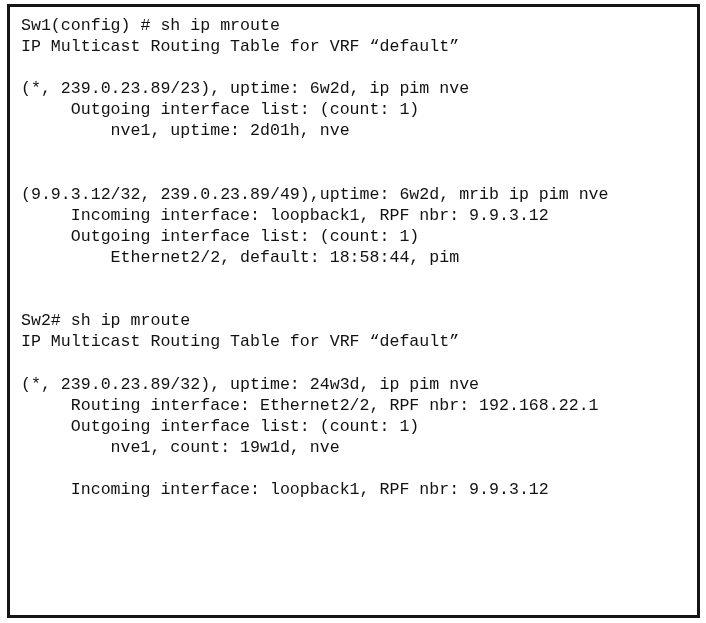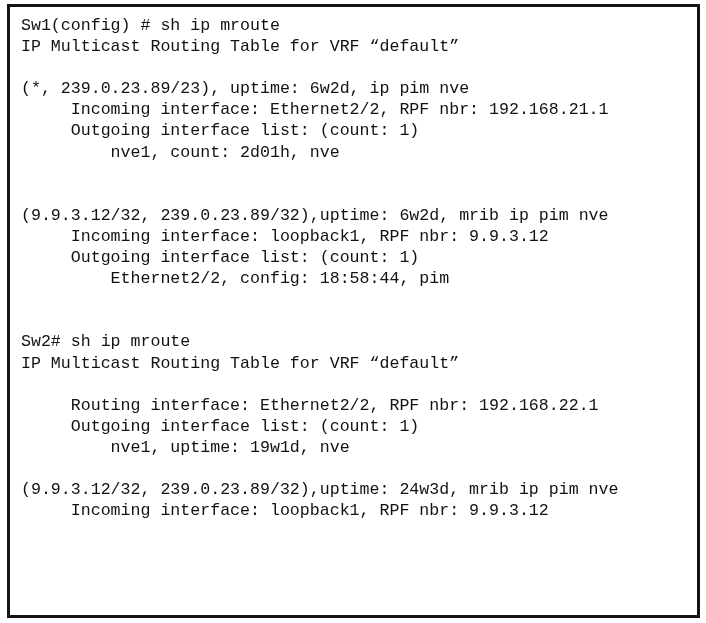--- a/index.html
+++ b/index.html
@@ -52,35 +52,34 @@
 </head>
 <body>
 
 <div id="screenshot">
   <div class="terminal-frame">
     <div class="terminal-body" id="terminal-body">
         <span class="line">Sw1(config) # sh ip mroute</span>
         <span class="line">IP Multicast Routing Table for VRF “default”</span>
         <span class="line blank">&nbsp;</span>
         <span class="line">(*, 239.0.23.89/23), uptime: 6w2d, ip pim nve</span>
-        <span class="line">     Incoming interface: Ethernet2/2, RPF nbr: 192.168.21.1</span>
         <span class="line">     Outgoing interface list: (count: 1)</span>
-        <span class="line">         nve1, count: 2d01h, nve</span>
+        <span class="line">         nve1, uptime: 2d01h, nve</span>
         <span class="line blank">&nbsp;</span>
         <span class="line blank">&nbsp;</span>
-        <span class="line">(9.9.3.12/32, 239.0.23.89/32),uptime: 6w2d, mrib ip pim nve</span>
+        <span class="line">(9.9.3.12/32, 239.0.23.89/49),uptime: 6w2d, mrib ip pim nve</span>
         <span class="line">     Incoming interface: loopback1, RPF nbr: 9.9.3.12</span>
         <span class="line">     Outgoing interface list: (count: 1)</span>
-        <span class="line">         Ethernet2/2, config: 18:58:44, pim</span>
+        <span class="line">         Ethernet2/2, default: 18:58:44, pim</span>
         <span class="line blank">&nbsp;</span>
         <span class="line blank">&nbsp;</span>
         <span class="line">Sw2# sh ip mroute</span>
         <span class="line">IP Multicast Routing Table for VRF “default”</span>
         <span class="line blank">&nbsp;</span>
+        <span class="line">(*, 239.0.23.89/32), uptime: 24w3d, ip pim nve</span>
         <span class="line">     Routing interface: Ethernet2/2, RPF nbr: 192.168.22.1</span>
         <span class="line">     Outgoing interface list: (count: 1)</span>
-        <span class="line">         nve1, uptime: 19w1d, nve</span>
+        <span class="line">         nve1, count: 19w1d, nve</span>
         <span class="line blank">&nbsp;</span>
-        <span class="line">(9.9.3.12/32, 239.0.23.89/32),uptime: 24w3d, mrib ip pim nve</span>
         <span class="line">     Incoming interface: loopback1, RPF nbr: 9.9.3.12</span>
       </div>
   </div>
 </div>
 
 </body></html>

